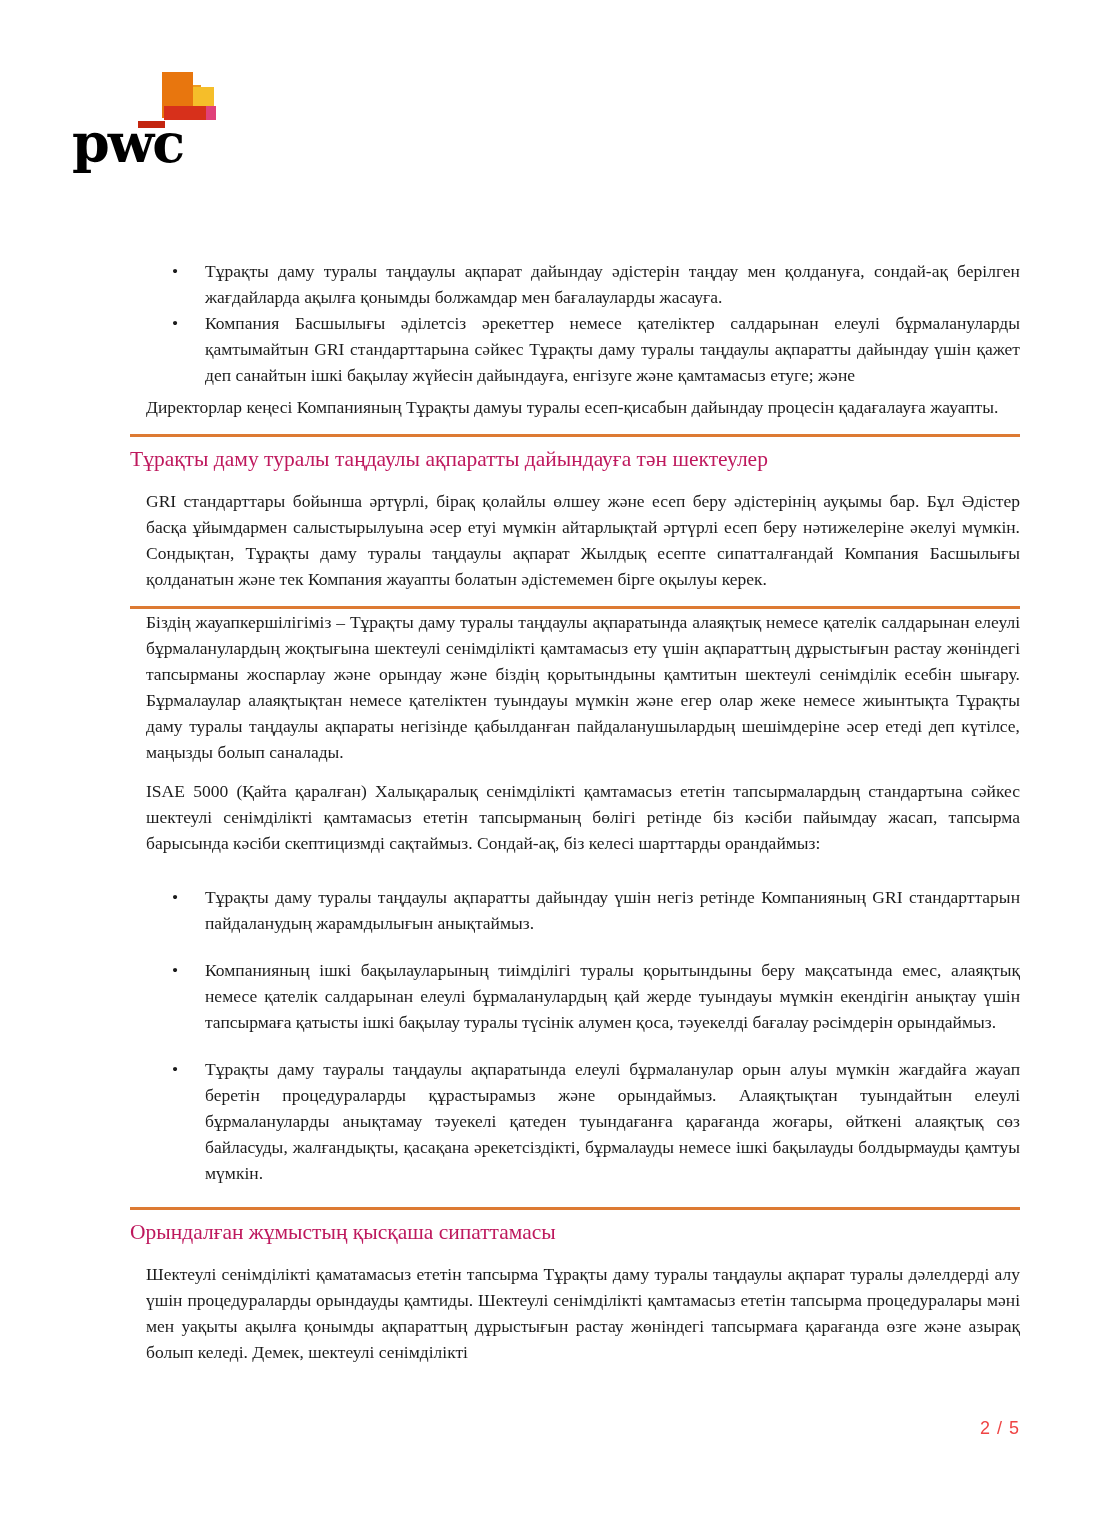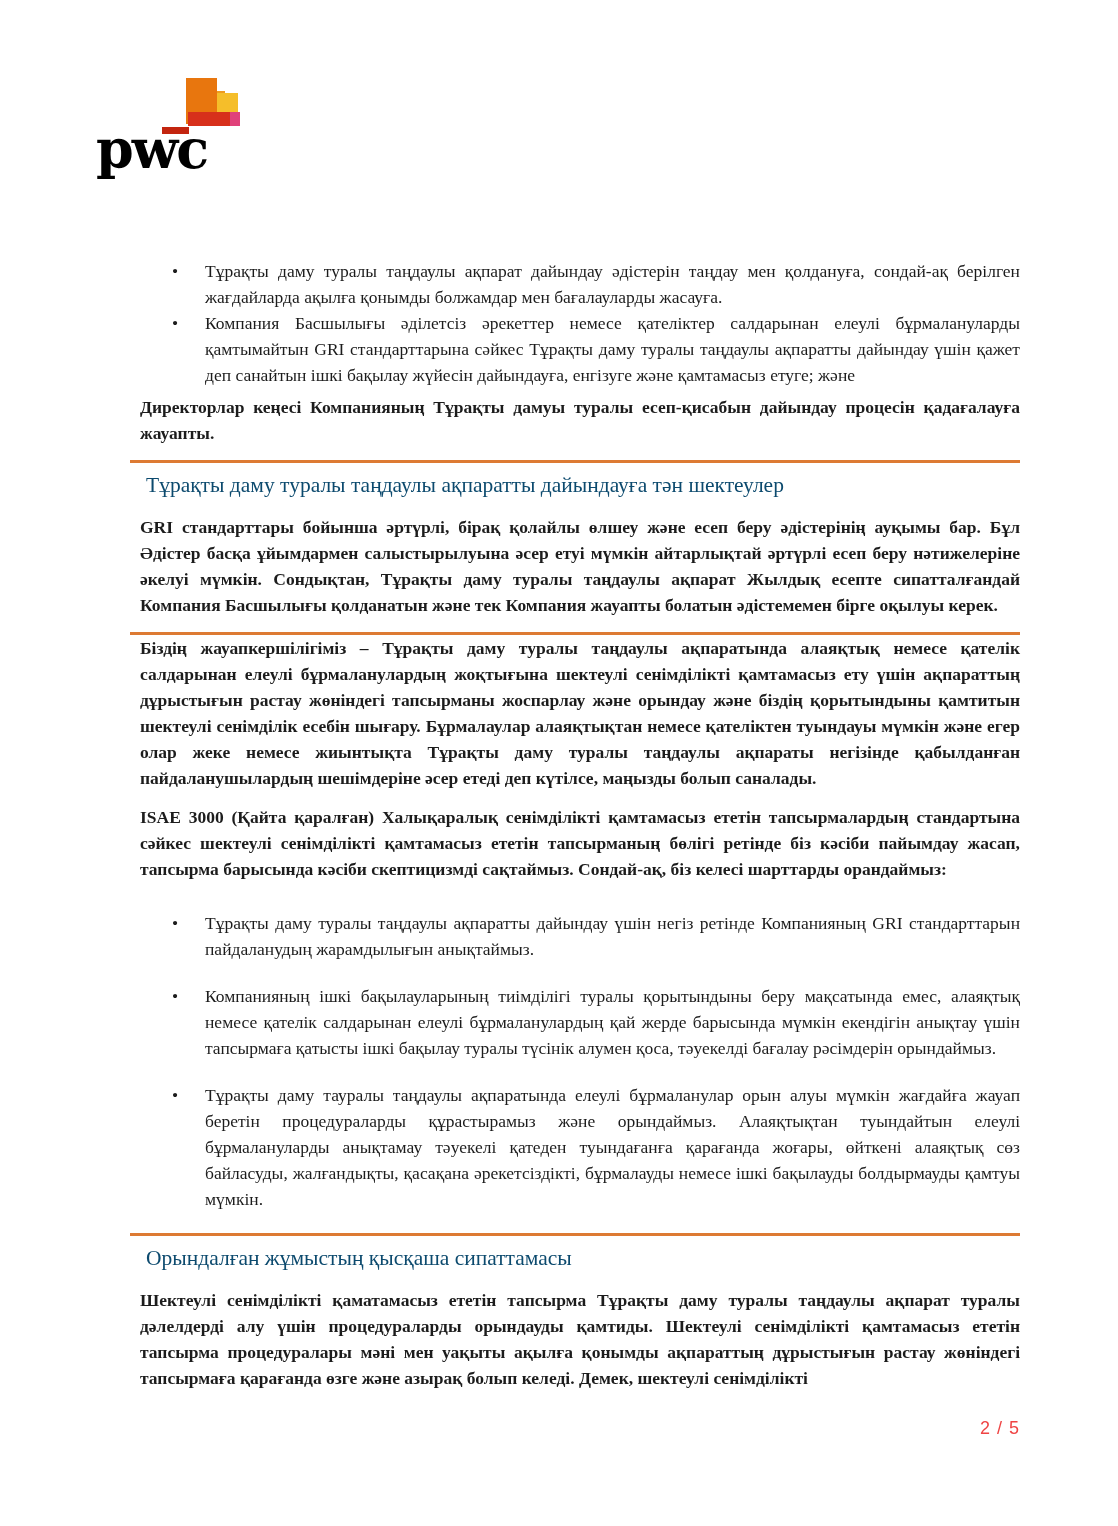--- a/index.html
+++ b/index.html
@@ -7,56 +7,56 @@
     margin: 0; padding: 0;
     width: 1118px; height: 1526px;
     background: #ffffff;
     font-family: "Liberation Serif", "DejaVu Serif", serif;
     color: #1c1c1c;
     overflow: hidden;
   }
   .page { position: relative; width: 1118px; height: 1526px; background: #fff; }
 
   
-  .logo { position: absolute; left: 72px; top: 74px; width: 240px; height: 115px; margin-left: 24px; }
+  .logo { position: absolute; left: 72px; top: 68px; width: 240px; height: 115px; }
   .logo-marks { position: absolute; left: 66px; top: 4px; width: 80px; height: 56px; }
   .logo-marks div { position: absolute; }
   .m-orange    { left: 24px; top: 0;    width: 31px; height: 46px; background: #e8760e; }
   .m-tangerine { left: 55px; top: 13px; width: 8px;  height: 33px; background: #ee9b1f; }
   .m-yellow    { left: 55px; top: 15px; width: 21px; height: 19px; background: #f5be2a; }
   .m-red       { left: 26px; top: 34px; width: 50px; height: 14px; background: #d7301b; }
   .m-pink      { left: 68px; top: 34px; width: 10px; height: 14px; background: #e0417a; }
   .m-dash      { left: 0;    top: 49px; width: 27px; height: 7px;  background: #c3250f; }
   .logo-text {
     position: absolute; left: 0; top: 48px;
     font-family: "DejaVu Serif", serif;
     font-weight: bold; font-size: 54px; line-height: 1;
     letter-spacing: -2px; color: #000;
   }
 
   
   .content {
     position: absolute; left: 130px; top: 258px; width: 890px;
     font-size: 17.5px; line-height: 26px; text-align: justify;
   }
-  p { margin: 0 0 13px 10px; font-weight: bold; }
+  p { margin: 0 0 13px 16px; }
   ul { list-style: none; margin: 0 0 6px 0; padding: 0; }
   li { position: relative; padding-left: 75px; text-align: justify; }
   li::before { content: "\2022"; position: absolute; left: 42px; top: 0; }
   ul.spaced li { margin-bottom: 21px; }
   ul.spaced { margin-top: 28px; }
 
   .rule {
     border: none; margin: 14px 0 0 0;
     border-top: 3px solid #dd7a33; height: 0;
   }
   h2.sec {
-    margin: 8px 0 15px 16px;
+    margin: 8px 0 15px 0;
     font-size: 21.5px; font-weight: 400; line-height: 28px;
-    color: #0c4a6e; text-align: left;
+    color: #be185d; text-align: left;
   }
 
   
   .footer {
     position: absolute; left: 130px; top: 1418px; width: 890px;
     text-align: right;
     font-family: "Liberation Sans", sans-serif;
     font-size: 18px; letter-spacing: 1px; color: #ef4444;
   }
 </style>
@@ -85,25 +85,25 @@
     </ul>
 
     <p>Директорлар кеңесі Компанияның Тұрақты дамуы туралы есеп-қисабын дайындау процесін қадағалауға жауапты.</p>
 
     <hr class="rule">
     <h2 class="sec">Тұрақты даму туралы таңдаулы ақпаратты дайындауға тән шектеулер</h2>
     <p>GRI стандарттары бойынша әртүрлі, бірақ қолайлы өлшеу және есеп беру әдістерінің ауқымы бар. Бұл Әдістер басқа ұйымдармен салыстырылуына әсер етуі мүмкін айтарлықтай әртүрлі есеп беру нәтижелеріне әкелуі мүмкін. Сондықтан, Тұрақты даму туралы таңдаулы ақпарат Жылдық есепте сипатталғандай Компания Басшылығы қолданатын және тек Компания жауапты болатын әдістемемен бірге оқылуы керек.</p>
 
     <hr class="rule">
     <p>Біздің жауапкершілігіміз – Тұрақты даму туралы таңдаулы ақпаратында алаяқтық немесе қателік салдарынан елеулі бұрмаланулардың жоқтығына шектеулі сенімділікті қамтамасыз ету үшін ақпараттың дұрыстығын растау жөніндегі тапсырманы жоспарлау және орындау және біздің қорытындыны қамтитын шектеулі сенімділік есебін шығару. Бұрмалаулар алаяқтықтан немесе қателіктен туындауы мүмкін және егер олар жеке немесе жиынтықта Тұрақты даму туралы таңдаулы ақпараты негізінде қабылданған пайдаланушылардың шешімдеріне әсер етеді деп күтілсе, маңызды болып саналады.</p>
-    <p>ISAE 3000 (Қайта қаралған) Халықаралық сенімділікті қамтамасыз ететін тапсырмалардың стандартына сәйкес  шектеулі сенімділікті қамтамасыз ететін тапсырманың бөлігі ретінде біз кәсіби пайымдау жасап, тапсырма барысында кәсіби скептицизмді сақтаймыз. Сондай-ақ, біз келесі шарттарды орандаймыз:</p>
+    <p>ISAE 5000 (Қайта қаралған) Халықаралық сенімділікті қамтамасыз ететін тапсырмалардың стандартына сәйкес  шектеулі сенімділікті қамтамасыз ететін тапсырманың бөлігі ретінде біз кәсіби пайымдау жасап, тапсырма барысында кәсіби скептицизмді сақтаймыз. Сондай-ақ, біз келесі шарттарды орандаймыз:</p>
 
     <ul class="spaced">
       <li>Тұрақты даму туралы таңдаулы ақпаратты дайындау үшін негіз ретінде Компанияның GRI стандарттарын пайдаланудың жарамдылығын анықтаймыз.</li>
-      <li>Компанияның ішкі бақылауларының тиімділігі туралы қорытындыны беру мақсатында емес, алаяқтық немесе қателік салдарынан елеулі бұрмаланулардың қай жерде барысында мүмкін екендігін анықтау үшін тапсырмаға қатысты ішкі бақылау туралы түсінік алумен қоса, тәуекелді бағалау рәсімдерін орындаймыз.</li>
+      <li>Компанияның ішкі бақылауларының тиімділігі туралы қорытындыны беру мақсатында емес, алаяқтық немесе қателік салдарынан елеулі бұрмаланулардың қай жерде туындауы мүмкін екендігін анықтау үшін тапсырмаға қатысты ішкі бақылау туралы түсінік алумен қоса, тәуекелді бағалау рәсімдерін орындаймыз.</li>
       <li>Тұрақты даму тауралы таңдаулы ақпаратында елеулі бұрмаланулар орын алуы мүмкін жағдайға жауап беретін процедураларды құрастырамыз және орындаймыз. Алаяқтықтан туындайтын елеулі бұрмалануларды анықтамау тәуекелі қатеден туындағанға қарағанда жоғары, өйткені алаяқтық сөз байласуды, жалғандықты, қасақана әрекетсіздікті, бұрмалауды немесе ішкі бақылауды болдырмауды қамтуы мүмкін.</li>
     </ul>
 
     <hr class="rule">
     <h2 class="sec">Орындалған жұмыстың қысқаша сипаттамасы</h2>
     <p>Шектеулі сенімділікті қаматамасыз ететін тапсырма Тұрақты даму туралы таңдаулы ақпарат туралы дәлелдерді алу үшін процедураларды орындауды қамтиды. Шектеулі сенімділікті қамтамасыз ететін тапсырма процедуралары мәні мен уақыты ақылға қонымды ақпараттың дұрыстығын растау жөніндегі тапсырмаға қарағанда өзге және азырақ болып келеді. Демек, шектеулі сенімділікті</p>
 
   </div>
 
   <div class="footer">2 / 5</div>

